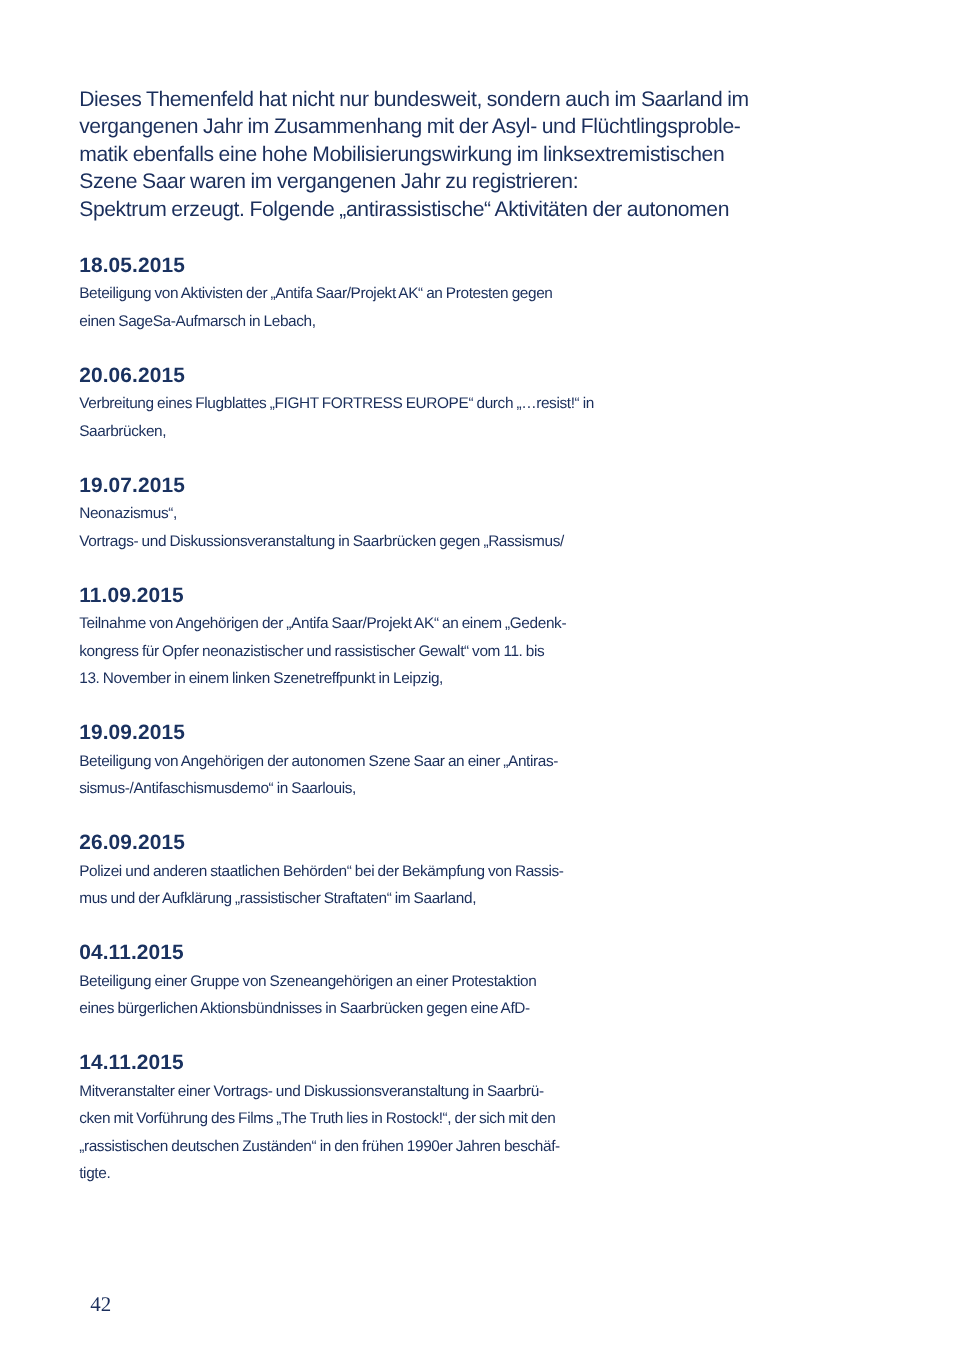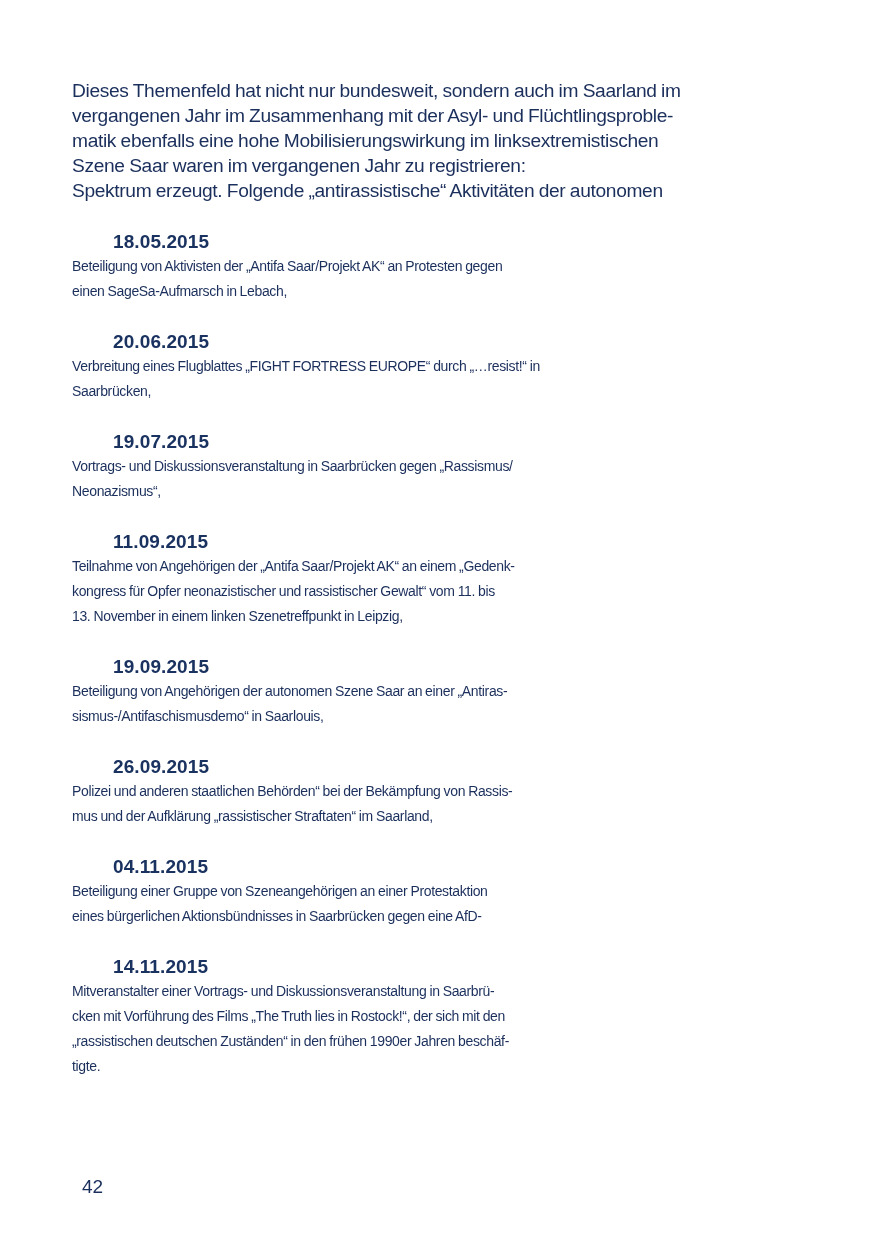--- a/index.html
+++ b/index.html
@@ -30,36 +30,36 @@
     }
     .entry {
       margin: 0 0 25px 0;
     }
     .entry-date {
       font-weight: bold;
       font-size: 19px;
       line-height: 25px;
       color: #1a3260;
       letter-spacing: 0.1px;
-      margin-left: 41px;
     }
     .entry-text {
       font-size: 14px;
       line-height: 25px;
       letter-spacing: -0.35px;
       word-spacing: -0.5px;
     }
     .line { display: block; white-space: nowrap; }
     .page-number {
       position: absolute;
       left: 82px;
       top: 1174px;
       font-size: 19px;
       line-height: 25px;
       color: #1b2f5c;
+      font-family: Liberation Serif, serif;
     }
   </style>
 </head>
 <body>
 
 <div class="page">
   <p class="intro">
     <span class="line">Dieses Themenfeld hat nicht nur bundesweit, sondern auch im Saarland im</span>
     <span class="line">vergangenen Jahr im Zusammenhang mit der Asyl- und Flüchtlingsproble-</span>
     <span class="line">matik ebenfalls eine hohe Mobilisierungswirkung im linksextremistischen</span>
@@ -79,22 +79,22 @@
     <div class="entry-date">20.06.2015</div>
     <div class="entry-text">
       <span class="line">Verbreitung eines Flugblattes „FIGHT FORTRESS EUROPE“ durch „…resist!“ in</span>
       <span class="line">Saarbrücken,</span>
     </div>
   </div>
 
   <div class="entry">
     <div class="entry-date">19.07.2015</div>
     <div class="entry-text">
+      <span class="line">Neonazismus“,</span>
       <span class="line">Vortrags- und Diskussionsveranstaltung in Saarbrücken gegen „Rassismus/</span>
-      <span class="line">Neonazismus“,</span>
     </div>
   </div>
 
   <div class="entry">
     <div class="entry-date">11.09.2015</div>
     <div class="entry-text">
       <span class="line">Teilnahme von Angehörigen der „Antifa Saar/Projekt AK“ an einem „Gedenk-</span>
       <span class="line">kongress für Opfer neonazistischer und rassistischer Gewalt“ vom 11. bis</span>
       <span class="line">13. November in einem linken Szenetreffpunkt in Leipzig,</span>
     </div>

